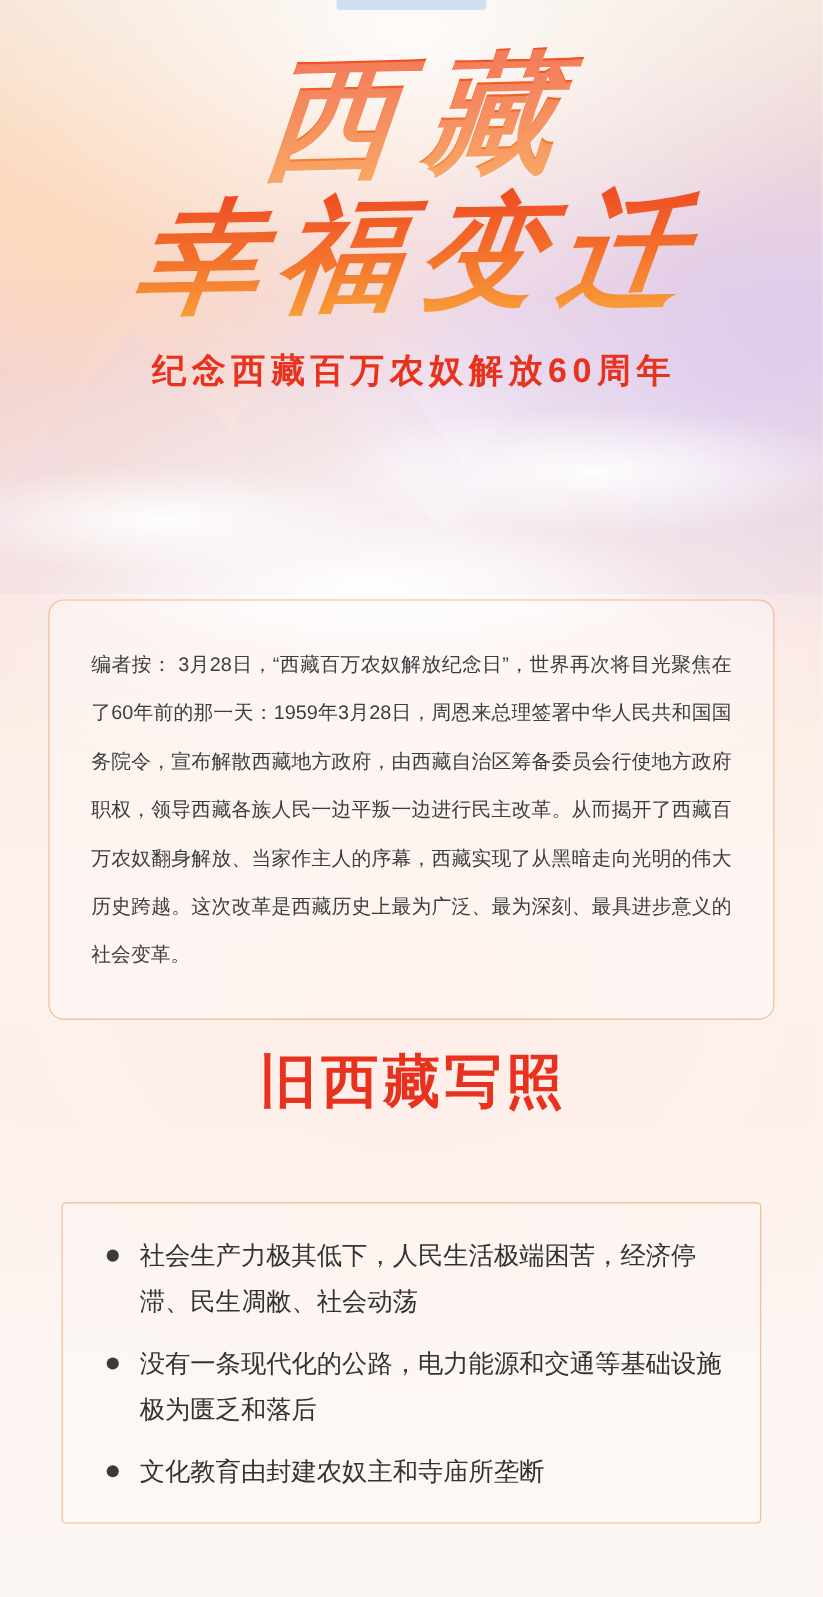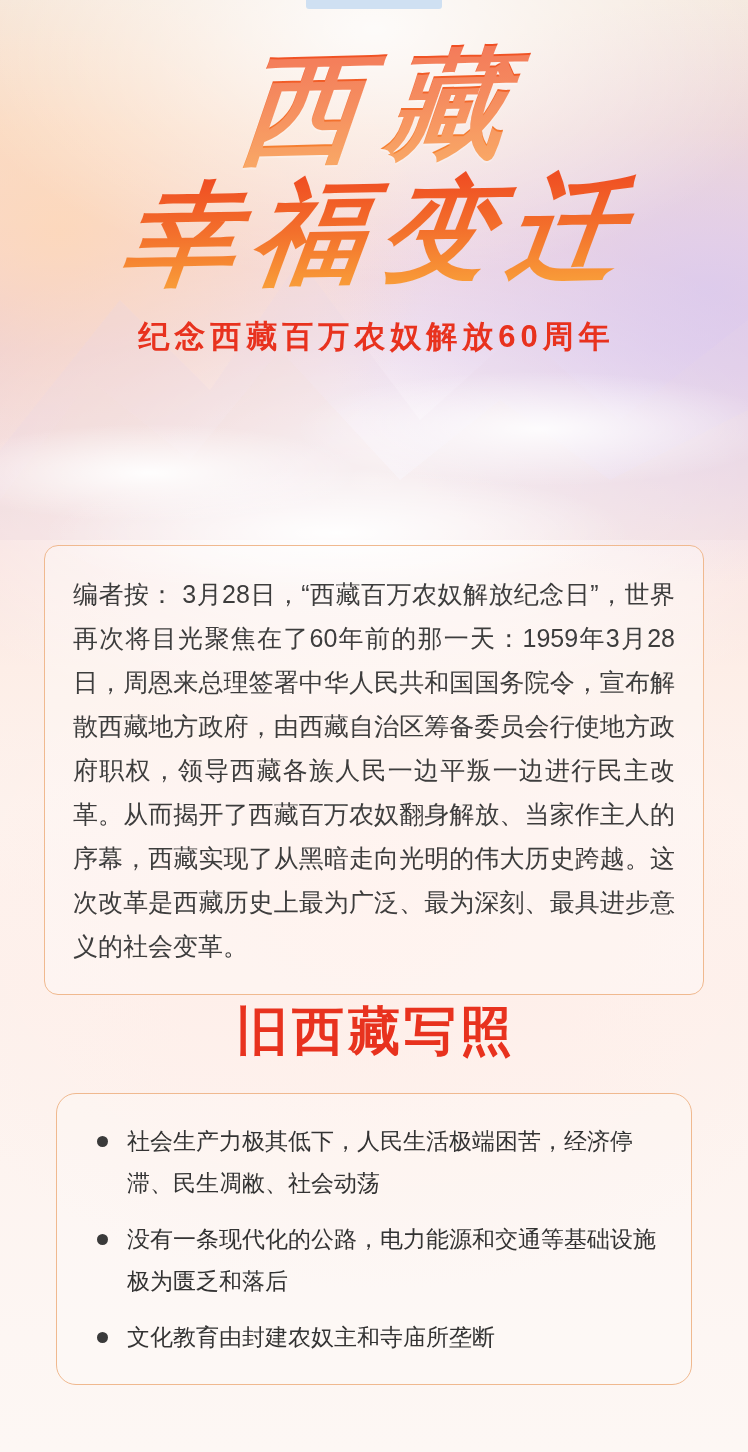--- a/index.html
+++ b/index.html
@@ -119,51 +119,51 @@
     position: absolute;
     left: 44px; top: 545px;
     width: 660px;
     box-sizing: border-box;
     padding: 26px 28px 26px 28px;
     border: 1px solid #f0b98f;
     border-radius: 14px;
     background: rgba(255,255,255,0.30);
   }
   .note-text {
-    margin: 0;
-    font-size: 25px;
+    margin: 10px;
+    font-size: 18px;
     line-height: 44px;
     color: #3d3d3d;
     text-align: justify;
     text-justify: inter-ideograph;
   }
 
   
   .section-heading {
     position: absolute;
-    left: 0; top: 997px;
+    left: 0; top: 949px;
     width: 748px;
     text-align: center;
     font-size: 52px;
     font-weight: bold;
     letter-spacing: 4px;
     text-indent: 4px;
     color: #e8321e;
     font-family: "DejaVu Sans", sans-serif;
   }
 
   
   .list-card {
     position: absolute;
     left: 56px; top: 1093px;
     width: 636px;
     box-sizing: border-box;
     padding: 26px 26px 26px 30px;
     border: 1px solid #f0b98f;
-    border-radius: 20px;
+    border-radius: 4px;
     background: rgba(255,255,255,0.22);
   }
   .bullet-list {
     margin: 0;
     padding: 0;
     list-style: none;
   }
   .bullet-item {
     position: relative;
     padding-left: 40px;

